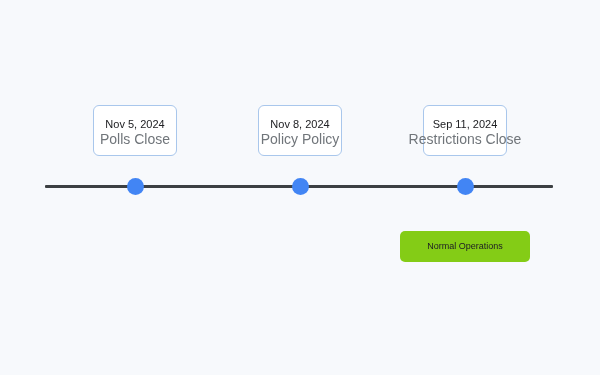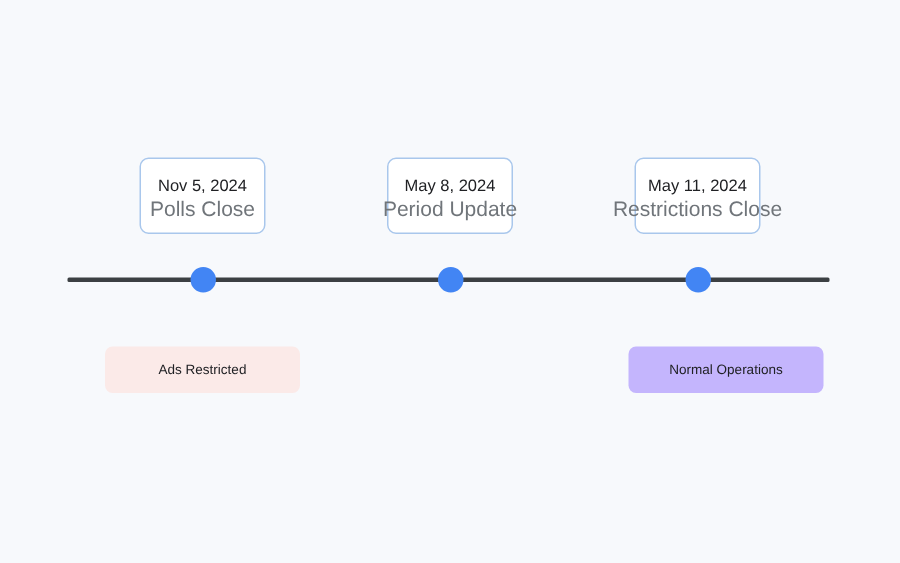--- a/index.html
+++ b/index.html
@@ -97,32 +97,29 @@
 
 <div id="timeline-figure">
 
   <div class="axis-line"></div>
 
   <div class="event-card" style="left:135px">
     <div class="event-date">Nov 5, 2024</div>
     <div class="event-label">Polls Close</div>
   </div>
   <div class="milestone-dot" style="left:135px"></div>
-  <div class="status-badge" style="left:135px;background:#fbeae8">
-    <span class="status-badge-label">Ads Restricted</span>
-  </div>
 
   <div class="event-card" style="left:300px">
-    <div class="event-date">May 8, 2024</div>
-    <div class="event-label">Period Update</div>
+    <div class="event-date">Nov 8, 2024</div>
+    <div class="event-label">Policy Policy</div>
   </div>
   <div class="milestone-dot" style="left:300px"></div>
 
   <div class="event-card" style="left:465px">
-    <div class="event-date">May 11, 2024</div>
+    <div class="event-date">Sep 11, 2024</div>
     <div class="event-label">Restrictions Close</div>
   </div>
   <div class="milestone-dot" style="left:465px"></div>
-  <div class="status-badge" style="left:484px;background:#c4b5fd">
+  <div class="status-badge" style="left:465px;background:#84cc16">
     <span class="status-badge-label">Normal Operations</span>
   </div>
 
 </div>
 
 </body></html>

